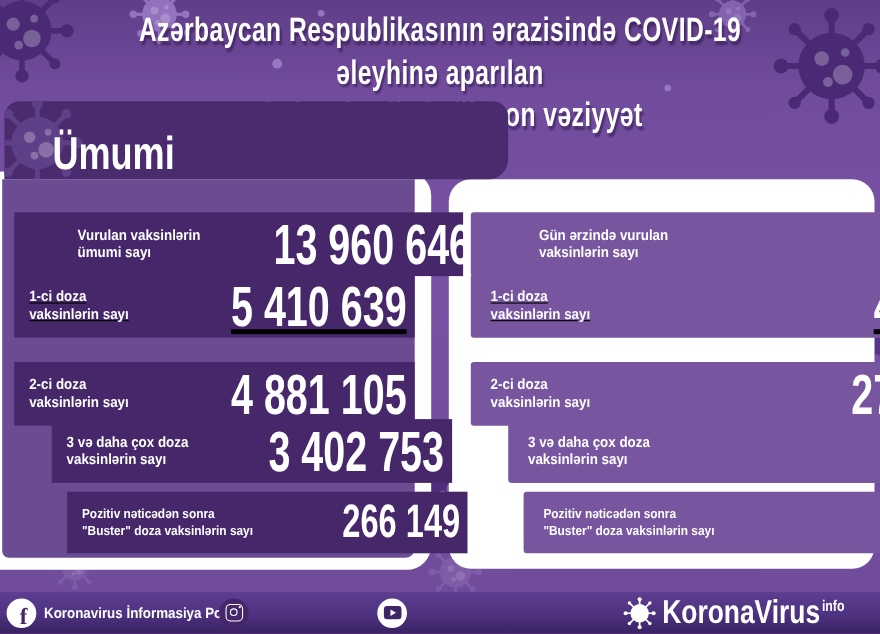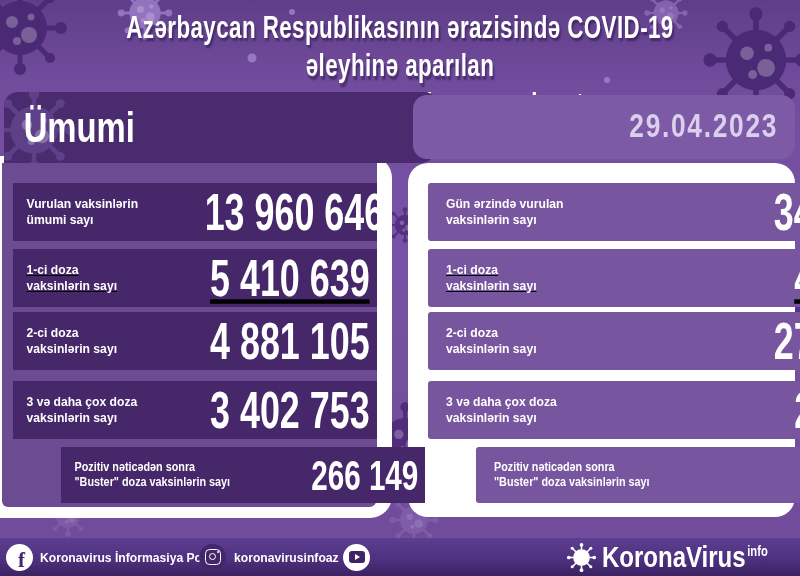--- a/index.html
+++ b/index.html
@@ -12,36 +12,36 @@
          color:#ffffff;font-weight:bold;font-size:28px;line-height:35px;
          transform:scale(.8,1.1);transform-origin:50% 0;
          text-shadow:2px 3px 2px rgba(40,18,66,.55);letter-spacing:.5px;}
   
   #left-white{position:absolute;z-index:2;left:-20px;top:156px;width:412px;height:362px;
               background:#ffffff;border-radius:22px;}
   #left-inner{position:absolute;z-index:3;left:2px;top:163px;width:375px;height:344px;
               background:#6b4c92;border-radius:0 0 8px 6px;}
   #umumi-box{position:absolute;z-index:4;left:4px;top:92px;width:434px;height:71px;
              background:#4a2b6e;border-radius:14px 14px 18px 0;overflow:hidden;
-             display:flex;align-items:center;}
+             display:flex;align-items:flex-end;padding-left:24px;}
   #umumi-box h1{margin:0;padding-left:24px;color:#fff;font-size:40px;font-weight:bold;
                 transform:scale(.82,1.05);transform-origin:left center;z-index:2;}
   
   #date-box{position:absolute;z-index:4;left:413px;top:95px;width:382px;height:64px;
             background:#7d5aa6;border-radius:14px;display:flex;align-items:center;
             justify-content:flex-end;}
   #date-box .date{padding-right:20px;color:#dbcfee;font-size:31px;font-weight:bold;
                   letter-spacing:2px;transform:scale(.85,1.05);transform-origin:right center;}
   #right-white{position:absolute;z-index:2;left:408px;top:163px;width:387px;height:354px;
                background:#ffffff;border-radius:20px;}
   
   .row{position:absolute;z-index:4;display:flex;align-items:center;height:58px;}
   .row.left-row{left:13px;width:364px;background:#46286a;}
   .row.right-row{left:428px;width:413px;background:#78559f;border-radius:3px;}
-  .r1{top:183px;}.r2{top:249px;text-decoration:underline;}.r3{top:312px;}.r4{top:381px;}.r5{top:447px;height:56px;margin-left:48px;}
+  .r1{top:193px;padding-left:44px;}.r2{top:249px;text-decoration:underline;}.r3{top:329px;}.r4{top:381px;margin-left:34px;}.r5{top:447px;height:56px;margin-left:48px;}
   .label{padding-left:15px;color:#ffffff;font-size:13.5px;font-weight:bold;line-height:1.22;
          transform:scaleX(.9);transform-origin:left center;white-space:nowrap;}
   .label span{display:block;}
   .right-row .label{padding-left:20px;}
   .num{margin-left:auto;padding-right:9px;color:#ffffff;font-size:46px;font-weight:bold;
        transform:scale(.78,1.12);transform-origin:right center;white-space:nowrap;}
   .r5 .num{font-size:38px;}
   .r5 .label{font-size:12px;}
   
   #footer{position:absolute;z-index:5;left:0;top:538px;width:800px;height:38px;
@@ -187,23 +187,20 @@
     <div class="num">3 402 753</div>
   </div>
   <div class="row left-row r5">
     <div class="label">
       <span>Pozitiv nəticədən sonra</span>
         <span>"Buster" doza vaksinlərin sayı</span>
     </div>
     <div class="num">266 149</div>
   </div>
 
-  <div id="date-box">
-    <div class="date">29.04.2023</div>
-  </div>
   <div id="right-white"></div>
 
   <div class="row right-row r1">
     <div class="label">
       <span>Gün ərzində vurulan</span>
         <span>vaksinlərin sayı</span>
     </div>
     <div class="num">347</div>
   </div>
   <div class="row right-row r2">
@@ -245,23 +242,20 @@
       <span class="f-label">Koronavirus İnformasiya Portalı</span>
     </div>
     <div class="f-item" style="left:199px">
       <div class="circle dark">
         <div class="cam">
             <div class="lens"></div>
             <div class="dot"></div>
           </div>
       </div>
     </div>
-    <div class="f-item" style="left:234px">
-      <span class="f-label">koronavirusinfoaz</span>
-    </div>
     <div class="f-item" style="left:343px">
       <div class="circle white">
         <div class="yt-badge">
             <div class="yt-tri"></div>
           </div>
       </div>
     </div>
     <div id="logo">
       <svg style="color:#ffffff" width="31" height="31" viewBox="0 0 100 100">
           <use href="#virus"></use>

